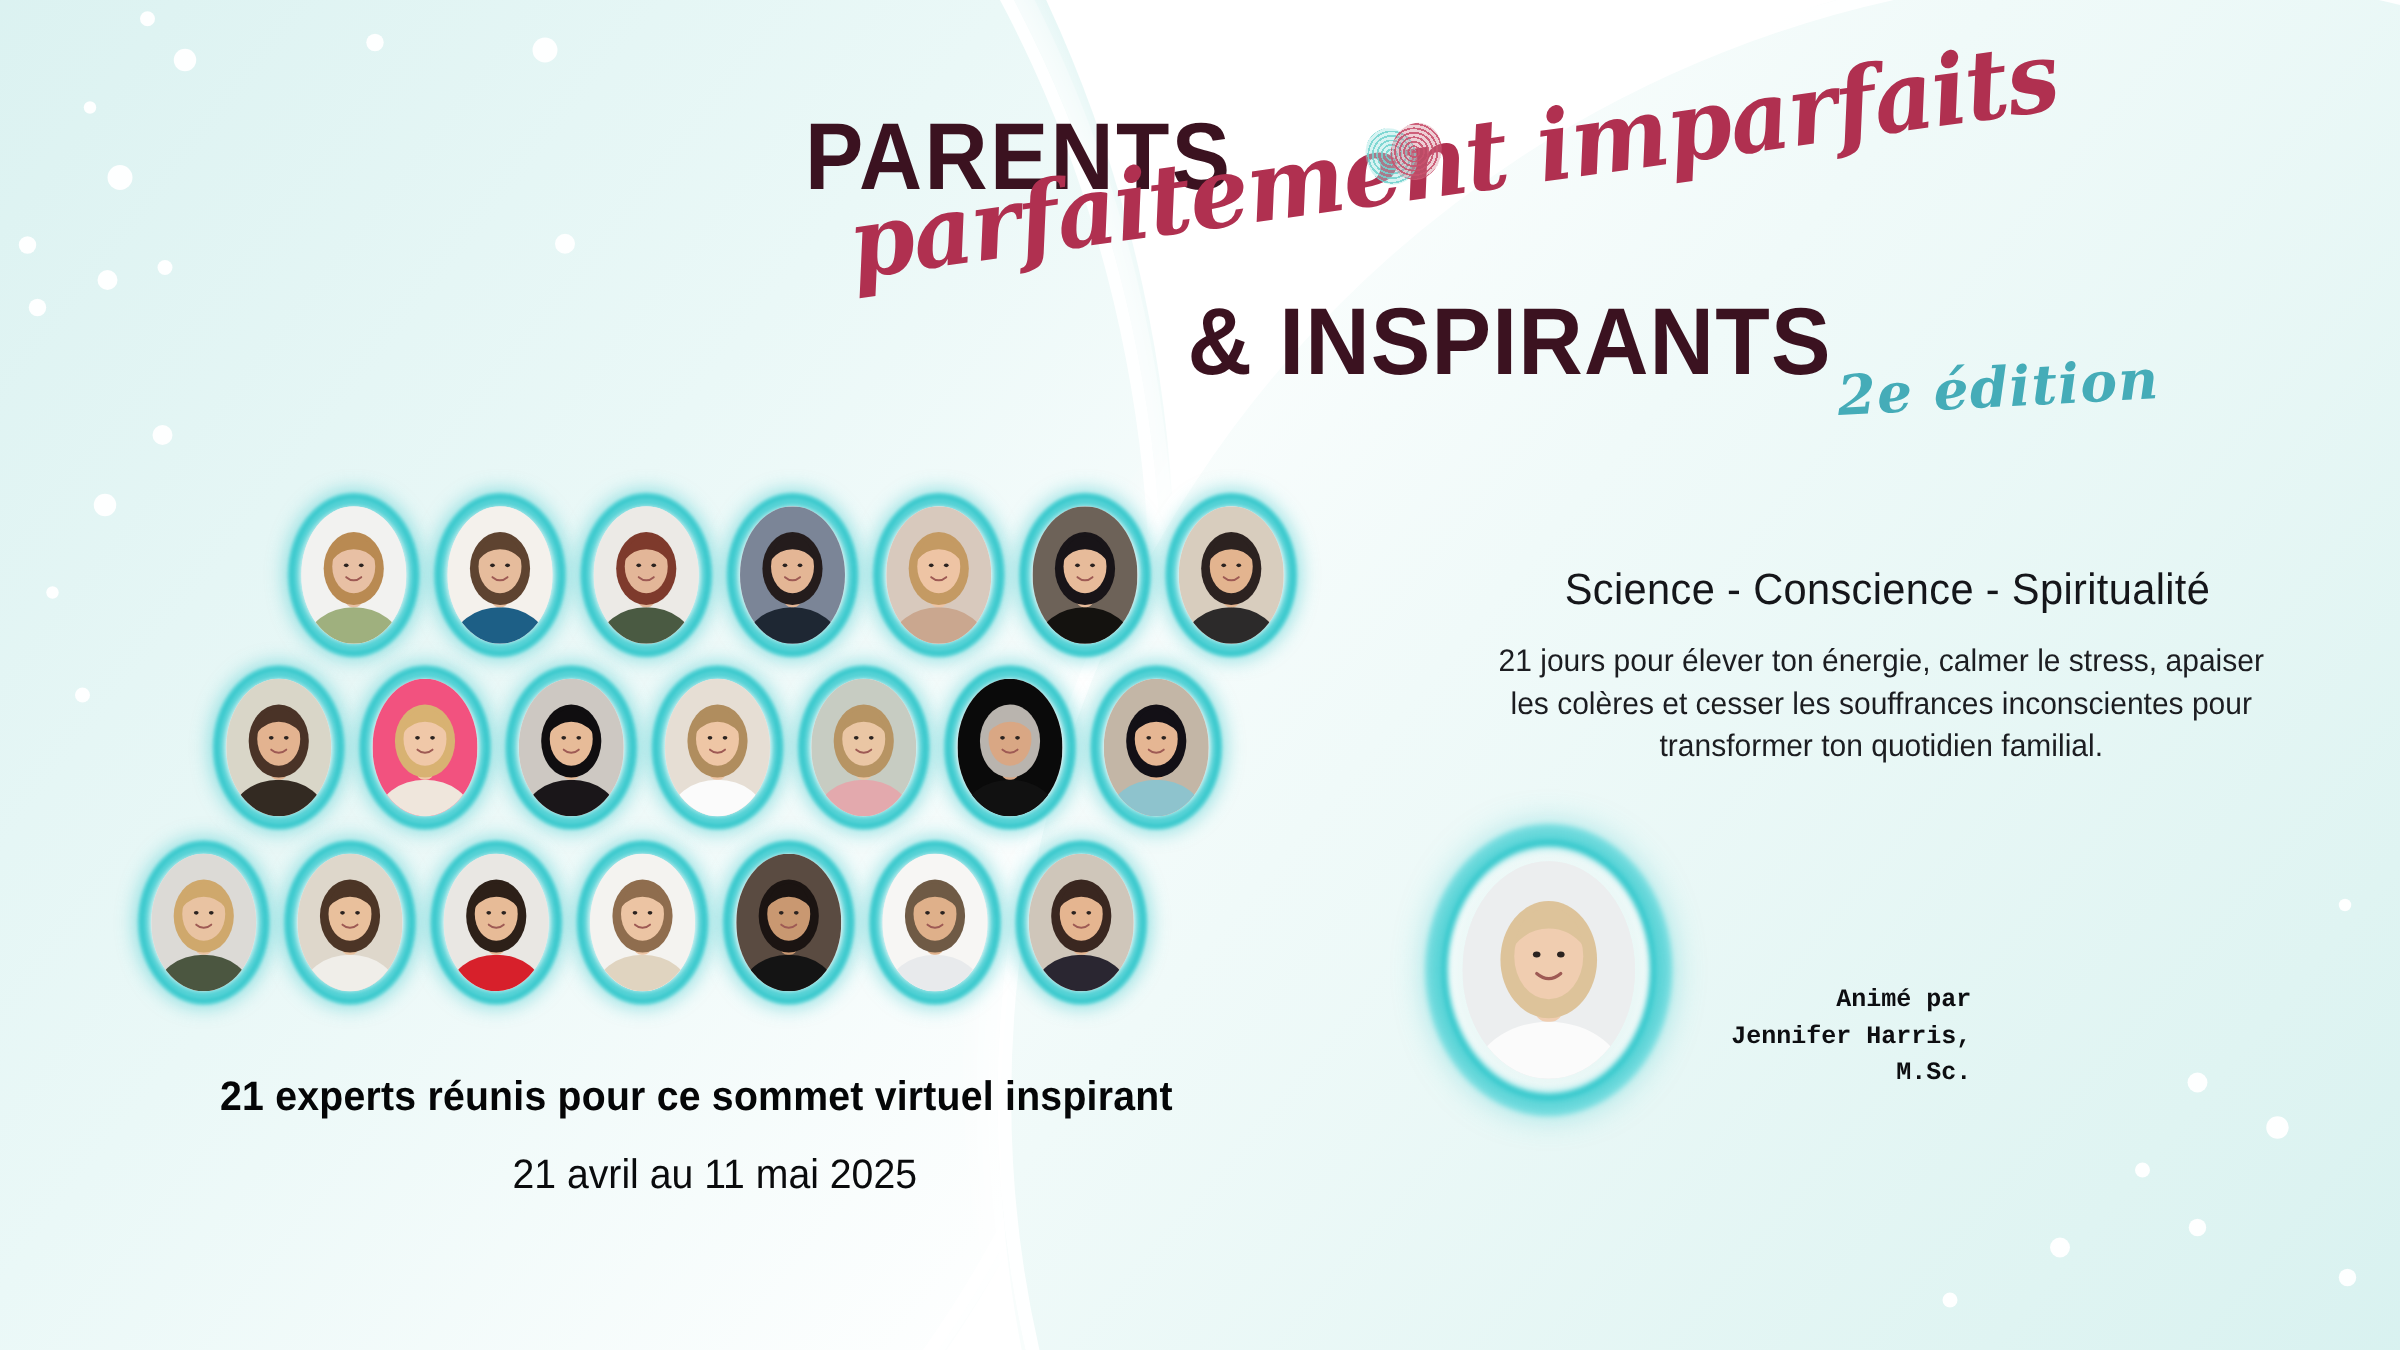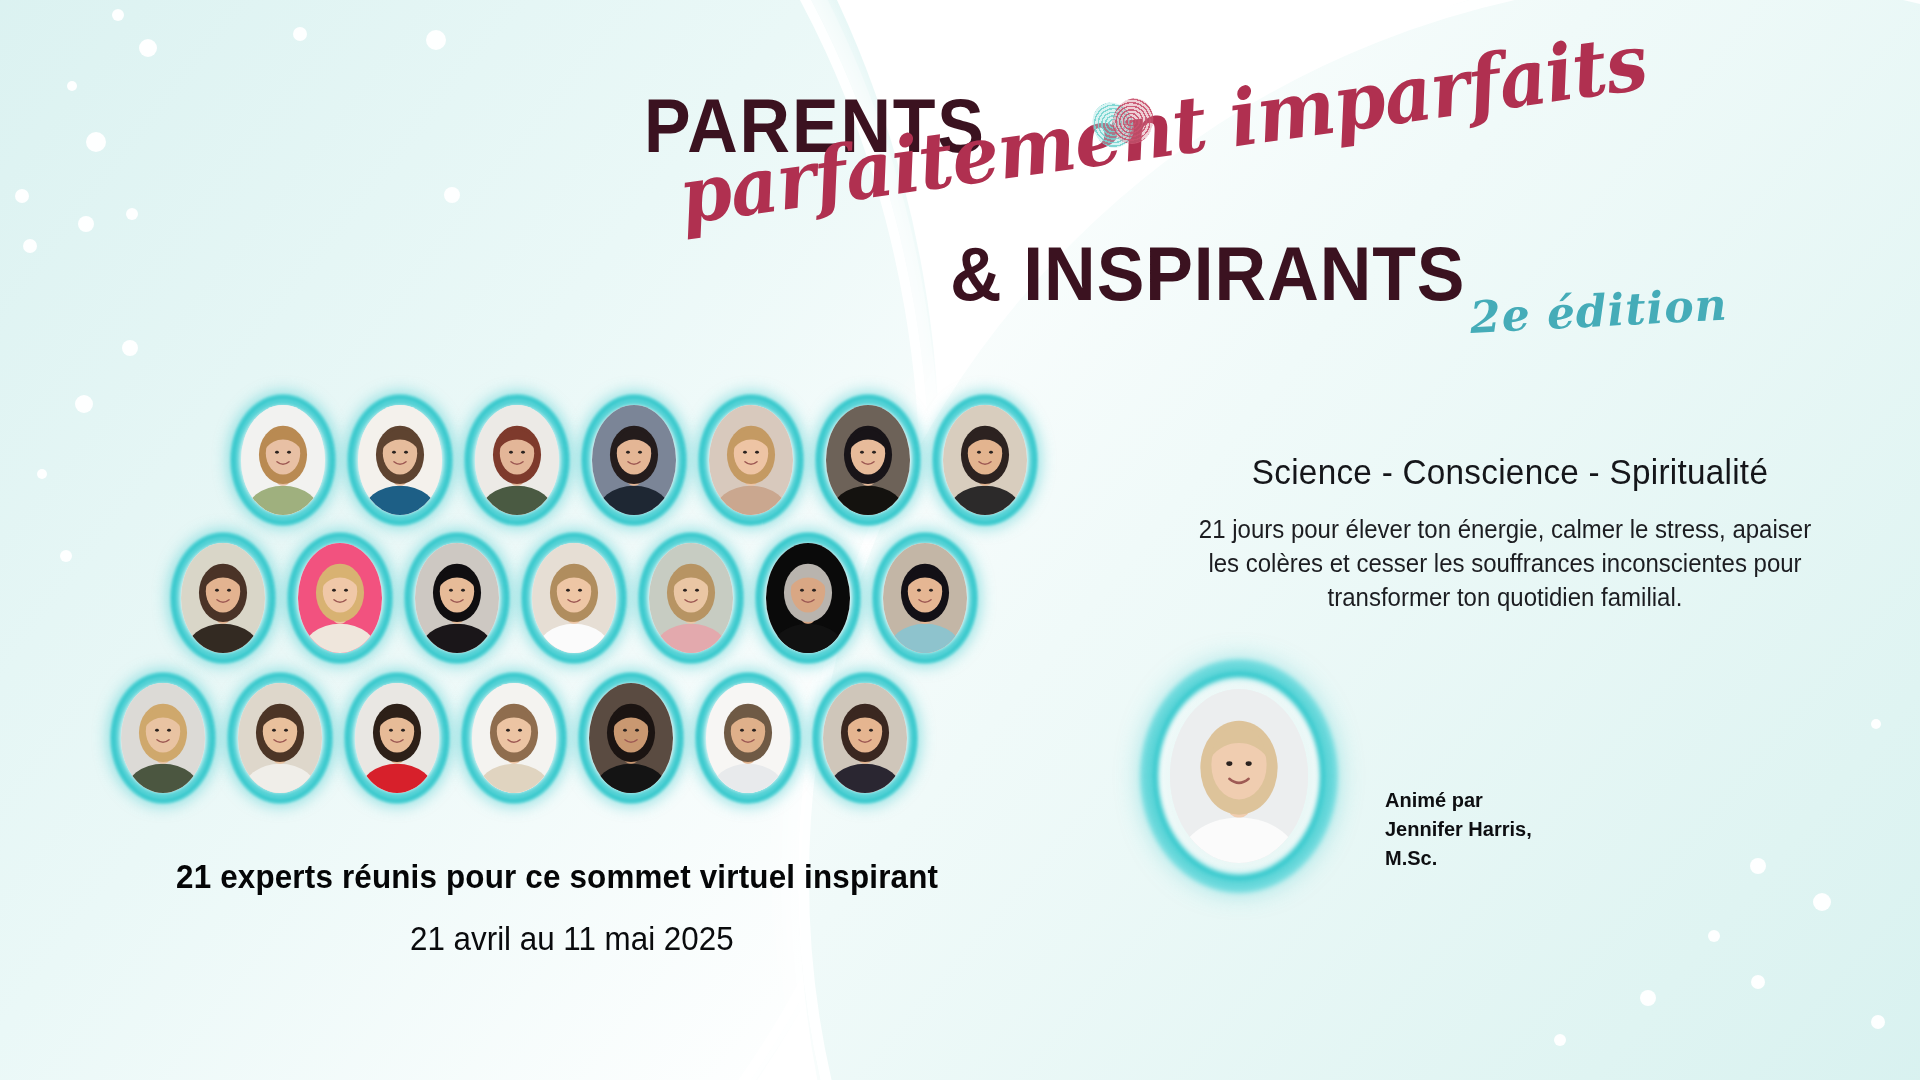--- a/index.html
+++ b/index.html
@@ -308,26 +308,27 @@
     font-weight: 400;
     line-height: 1.35;
     color: #1c1d21;
     transform: scaleX(0.96);
     transform-origin: center;
   }
   .host-credit {
     position: absolute;
     left: 1385px;
     top: 786px;
-    font-family: Liberation Sans, sans-serif;
+    font-family: Liberation Mono, monospace;
     font-size: 20px;
     font-weight: 700;
     line-height: 1.45;
     color: #0d0e11;
     white-space: pre-line;
+    text-align: right;
   }
 
   
   .experts-line {
     position: absolute;
     left: 176px;
     top: 858px;
     font-family: "Liberation Sans Narrow", "Liberation Sans", sans-serif;
     font-size: 33px;
     font-weight: 700;

